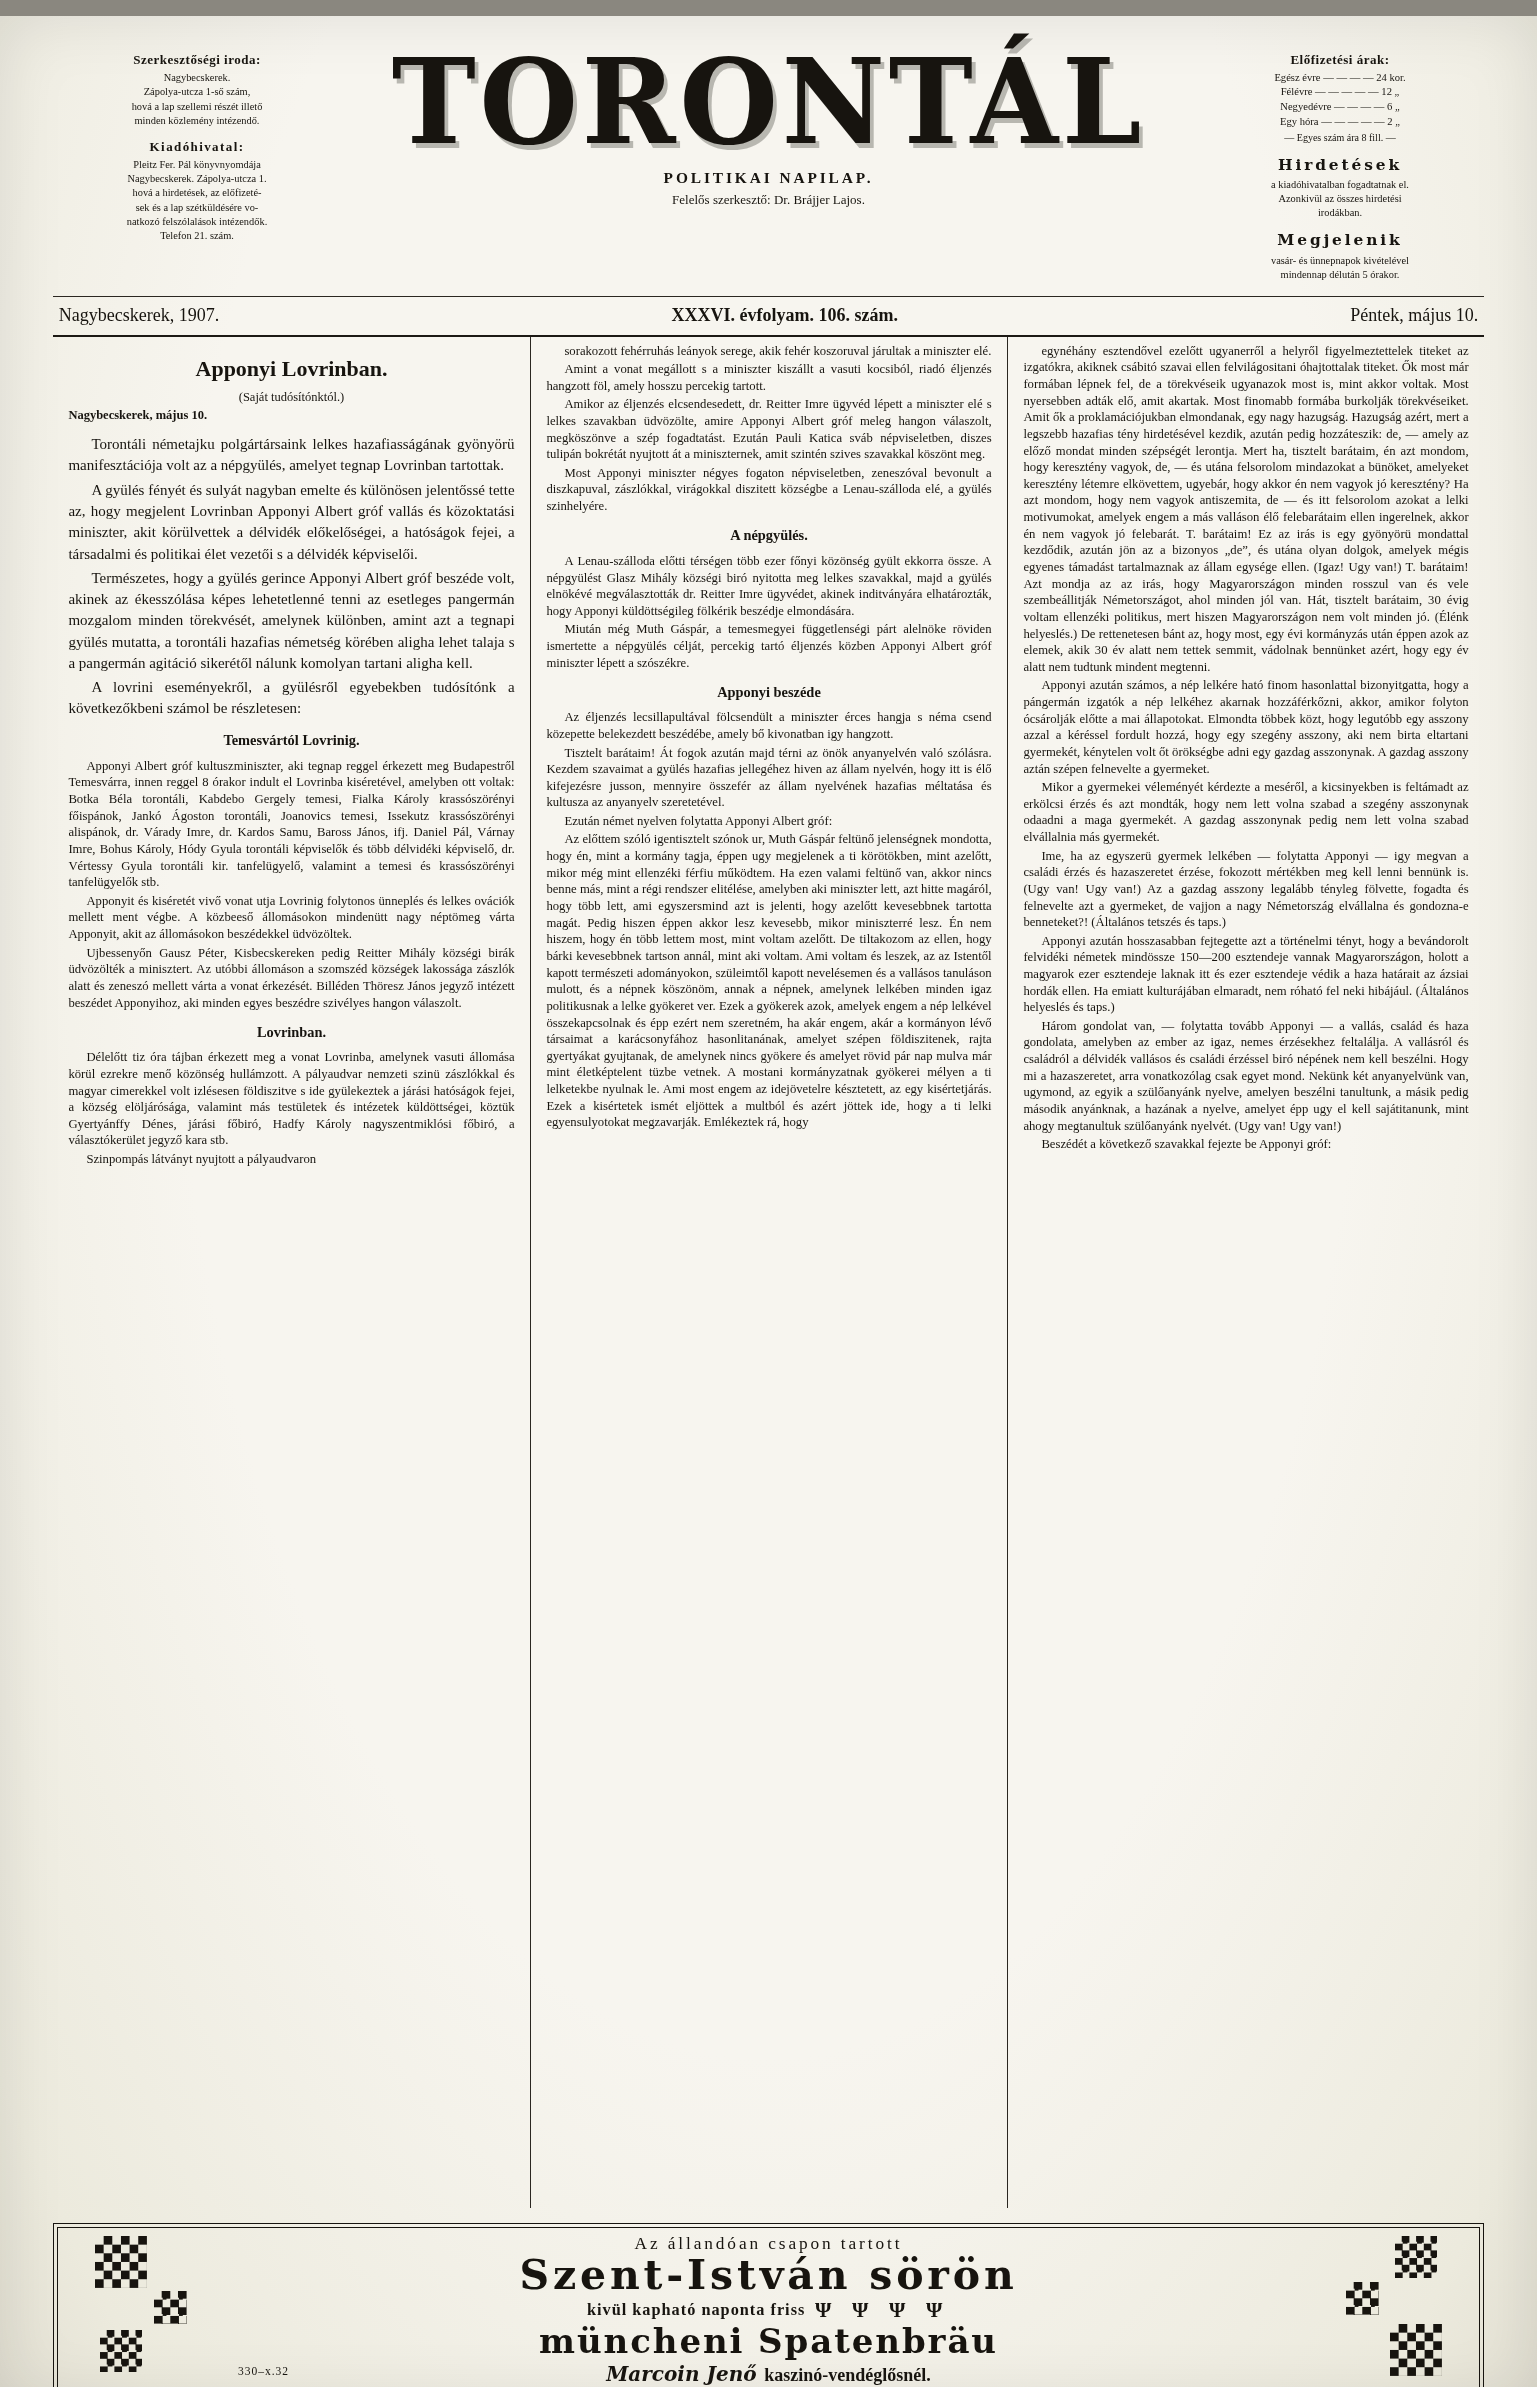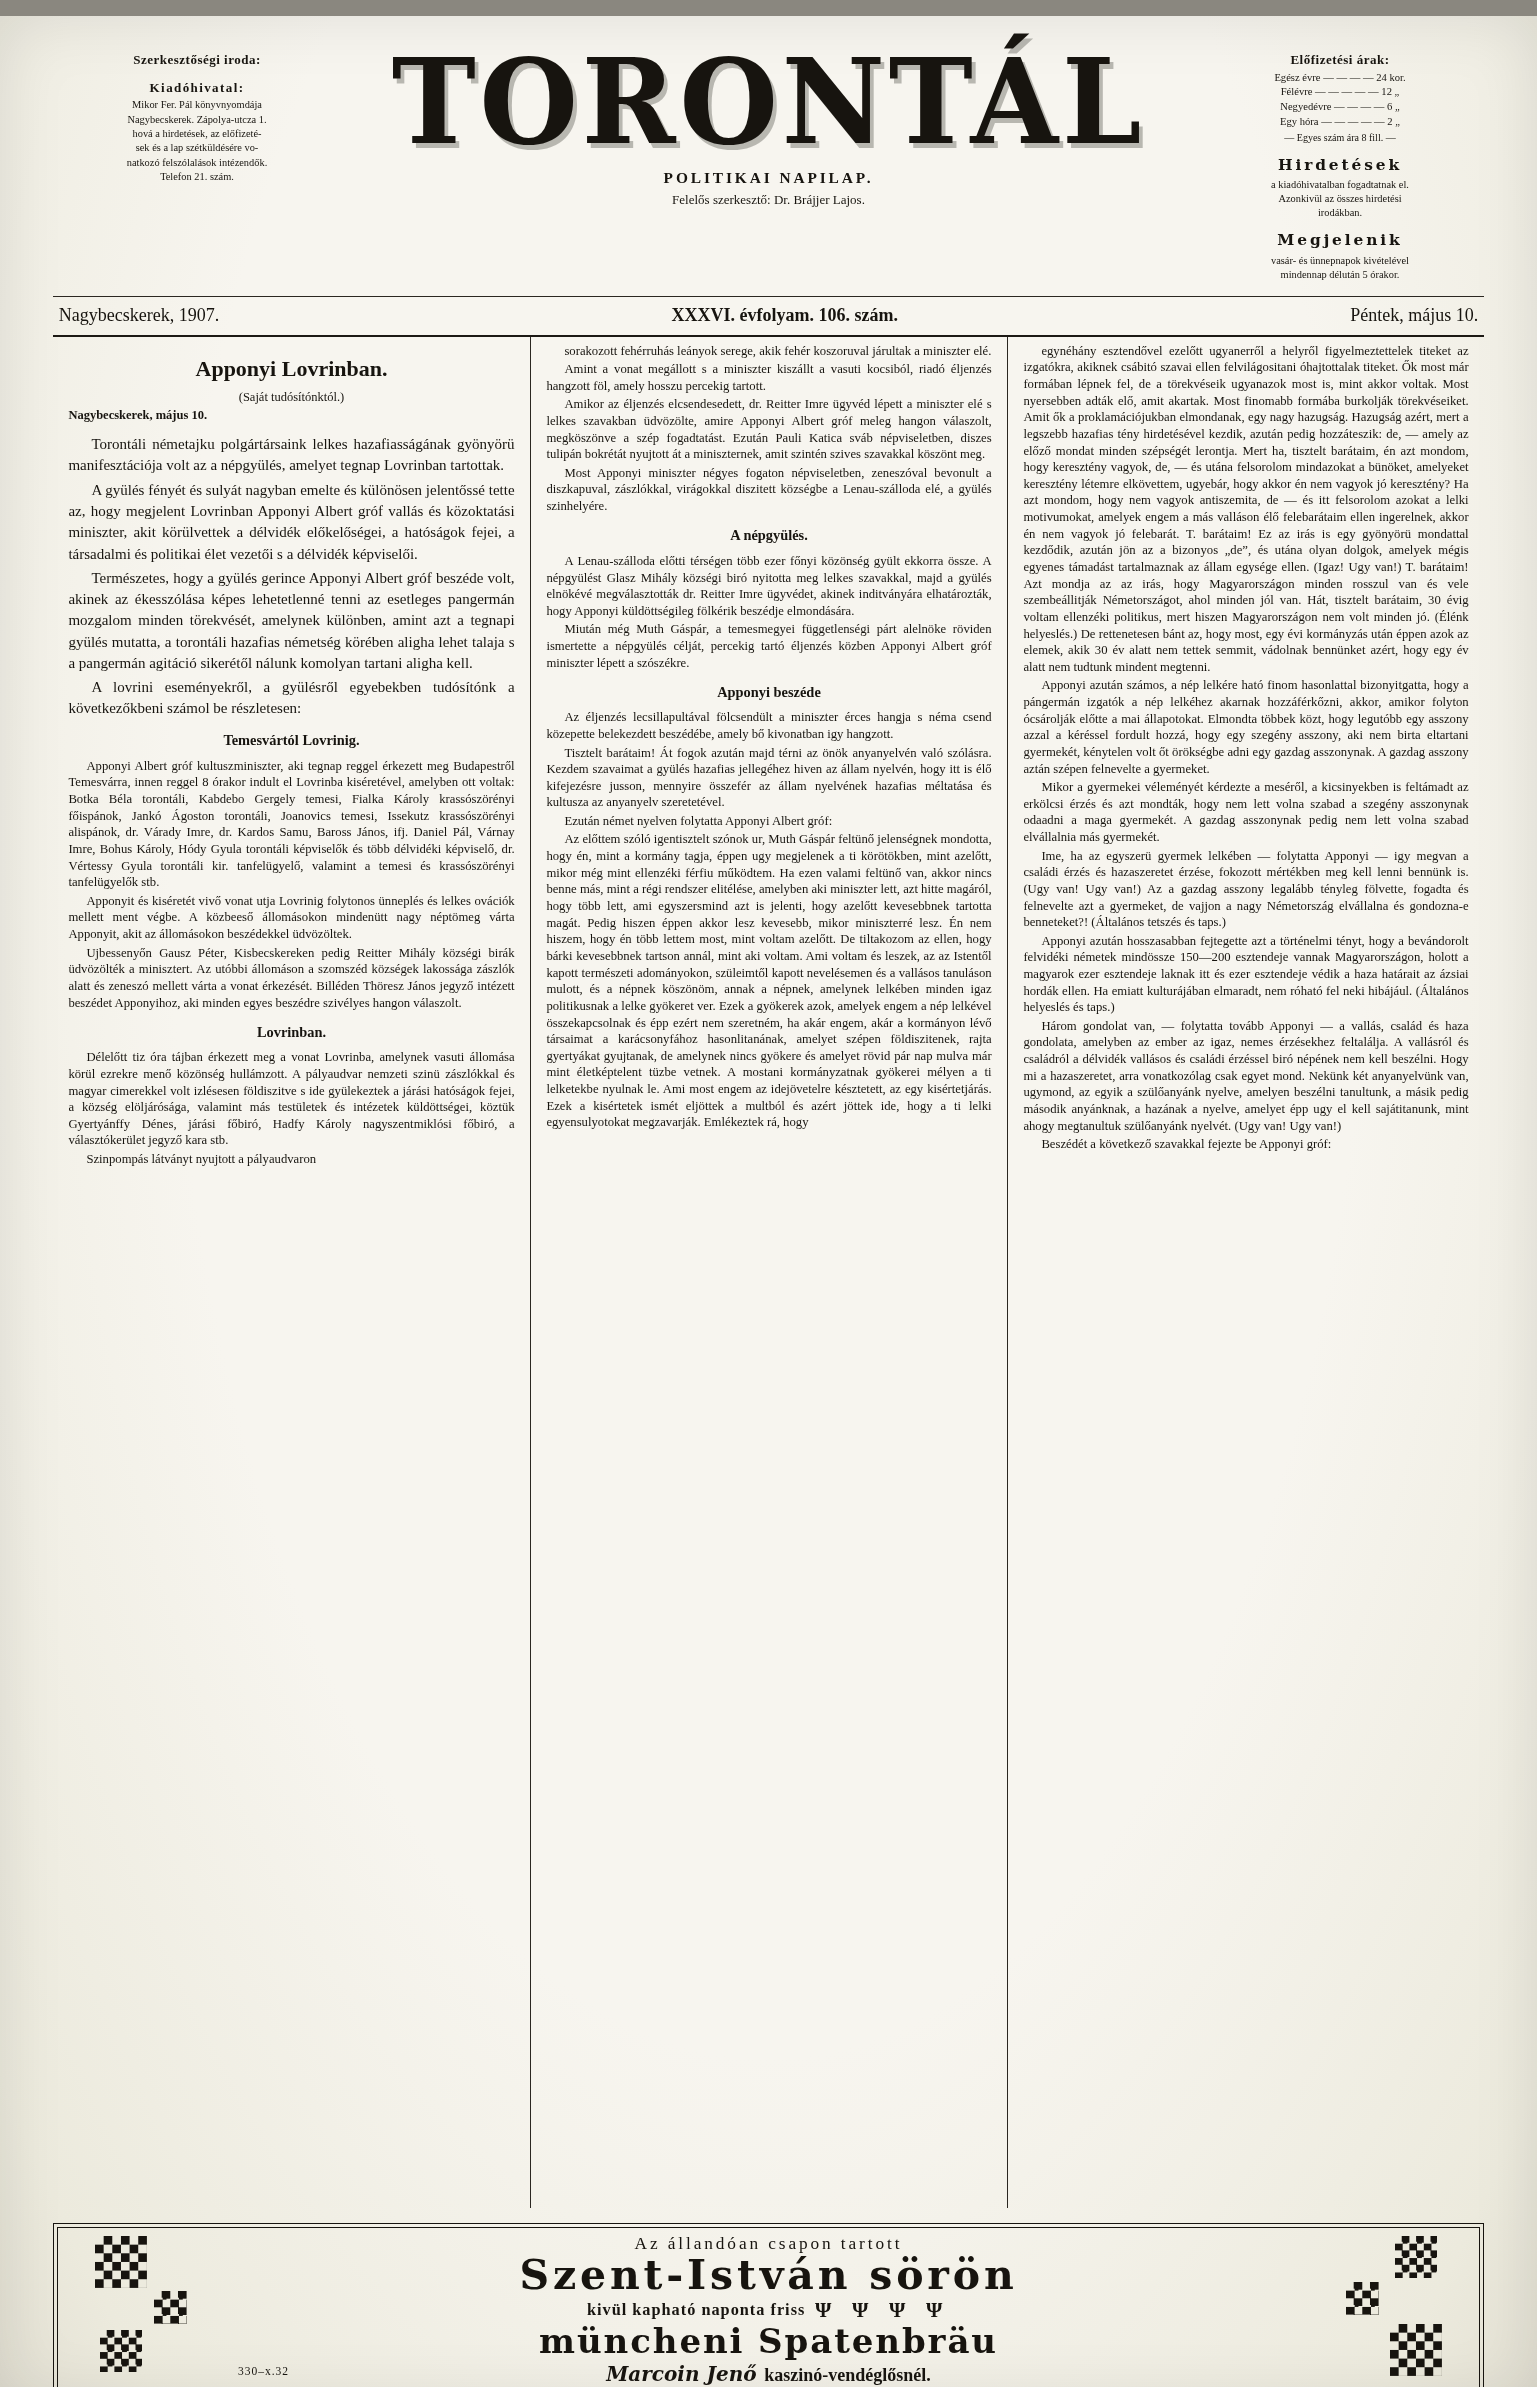--- a/index.html
+++ b/index.html
@@ -66,23 +66,29 @@
 </style>
 </head>
 <body>
 
 <div class="paper">
 
   <div class="hdr">
 
     <div class="hcol">
       <div class="htitle">Szerkesztőségi iroda:</div>
+      <div>
+          <div class="blk-hline">Nagybecskerek.</div>
+          <div class="blk-hline">Zápolya-utcza 1-ső szám,</div>
+          <div class="blk-hline">hová a lap szellemi részét illető</div>
+          <div class="blk-hline">minden közlemény intézendő.</div>
+        </div>
       <div class="htitle2">Kiadóhivatal:</div>
       <div>
-          <div class="blk-hline">Mikor Fer. Pál könyvnyomdája</div>
+          <div class="blk-hline">Pleitz Fer. Pál könyvnyomdája</div>
           <div class="blk-hline">Nagybecskerek. Zápolya-utcza 1.</div>
           <div class="blk-hline">hová a hirdetések, az előfizeté-</div>
           <div class="blk-hline">sek és a lap szétküldésére vo-</div>
           <div class="blk-hline">natkozó felszólalások intézendők.</div>
           <div class="blk-hline">Telefon 21. szám.</div>
         </div>
     </div>
 
     <div>
       <div class="masthead">TORONTÁL</div>

